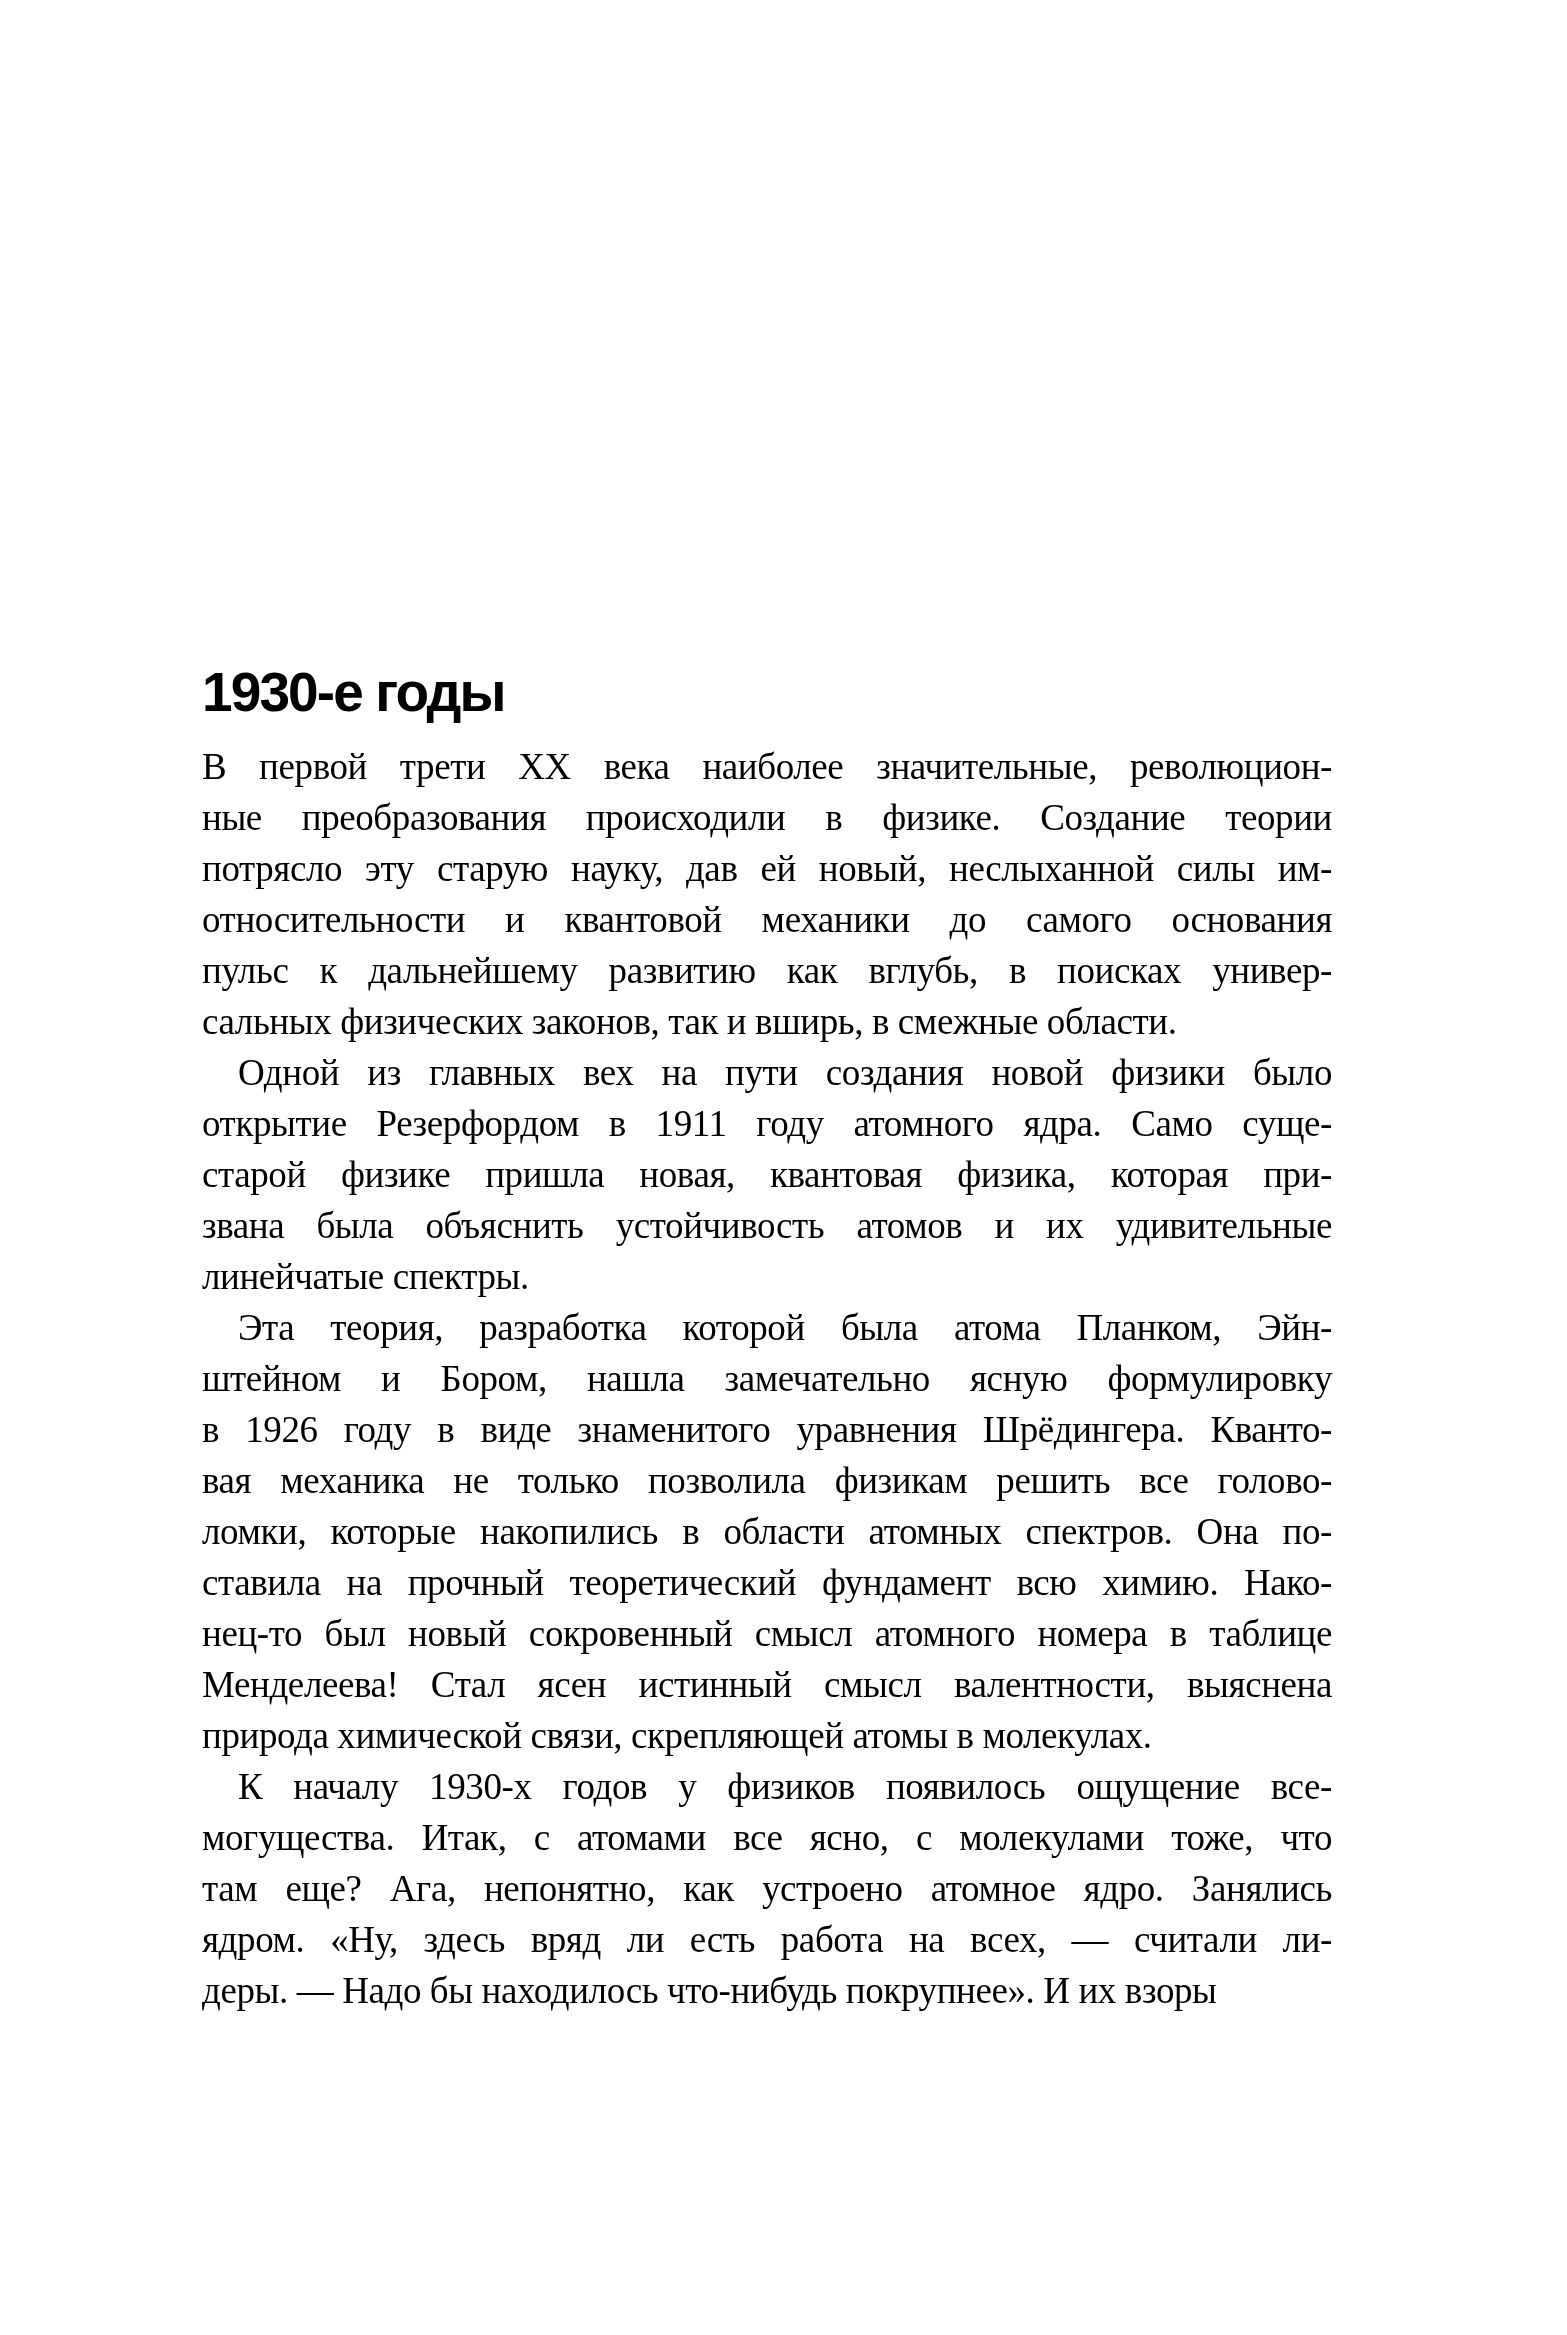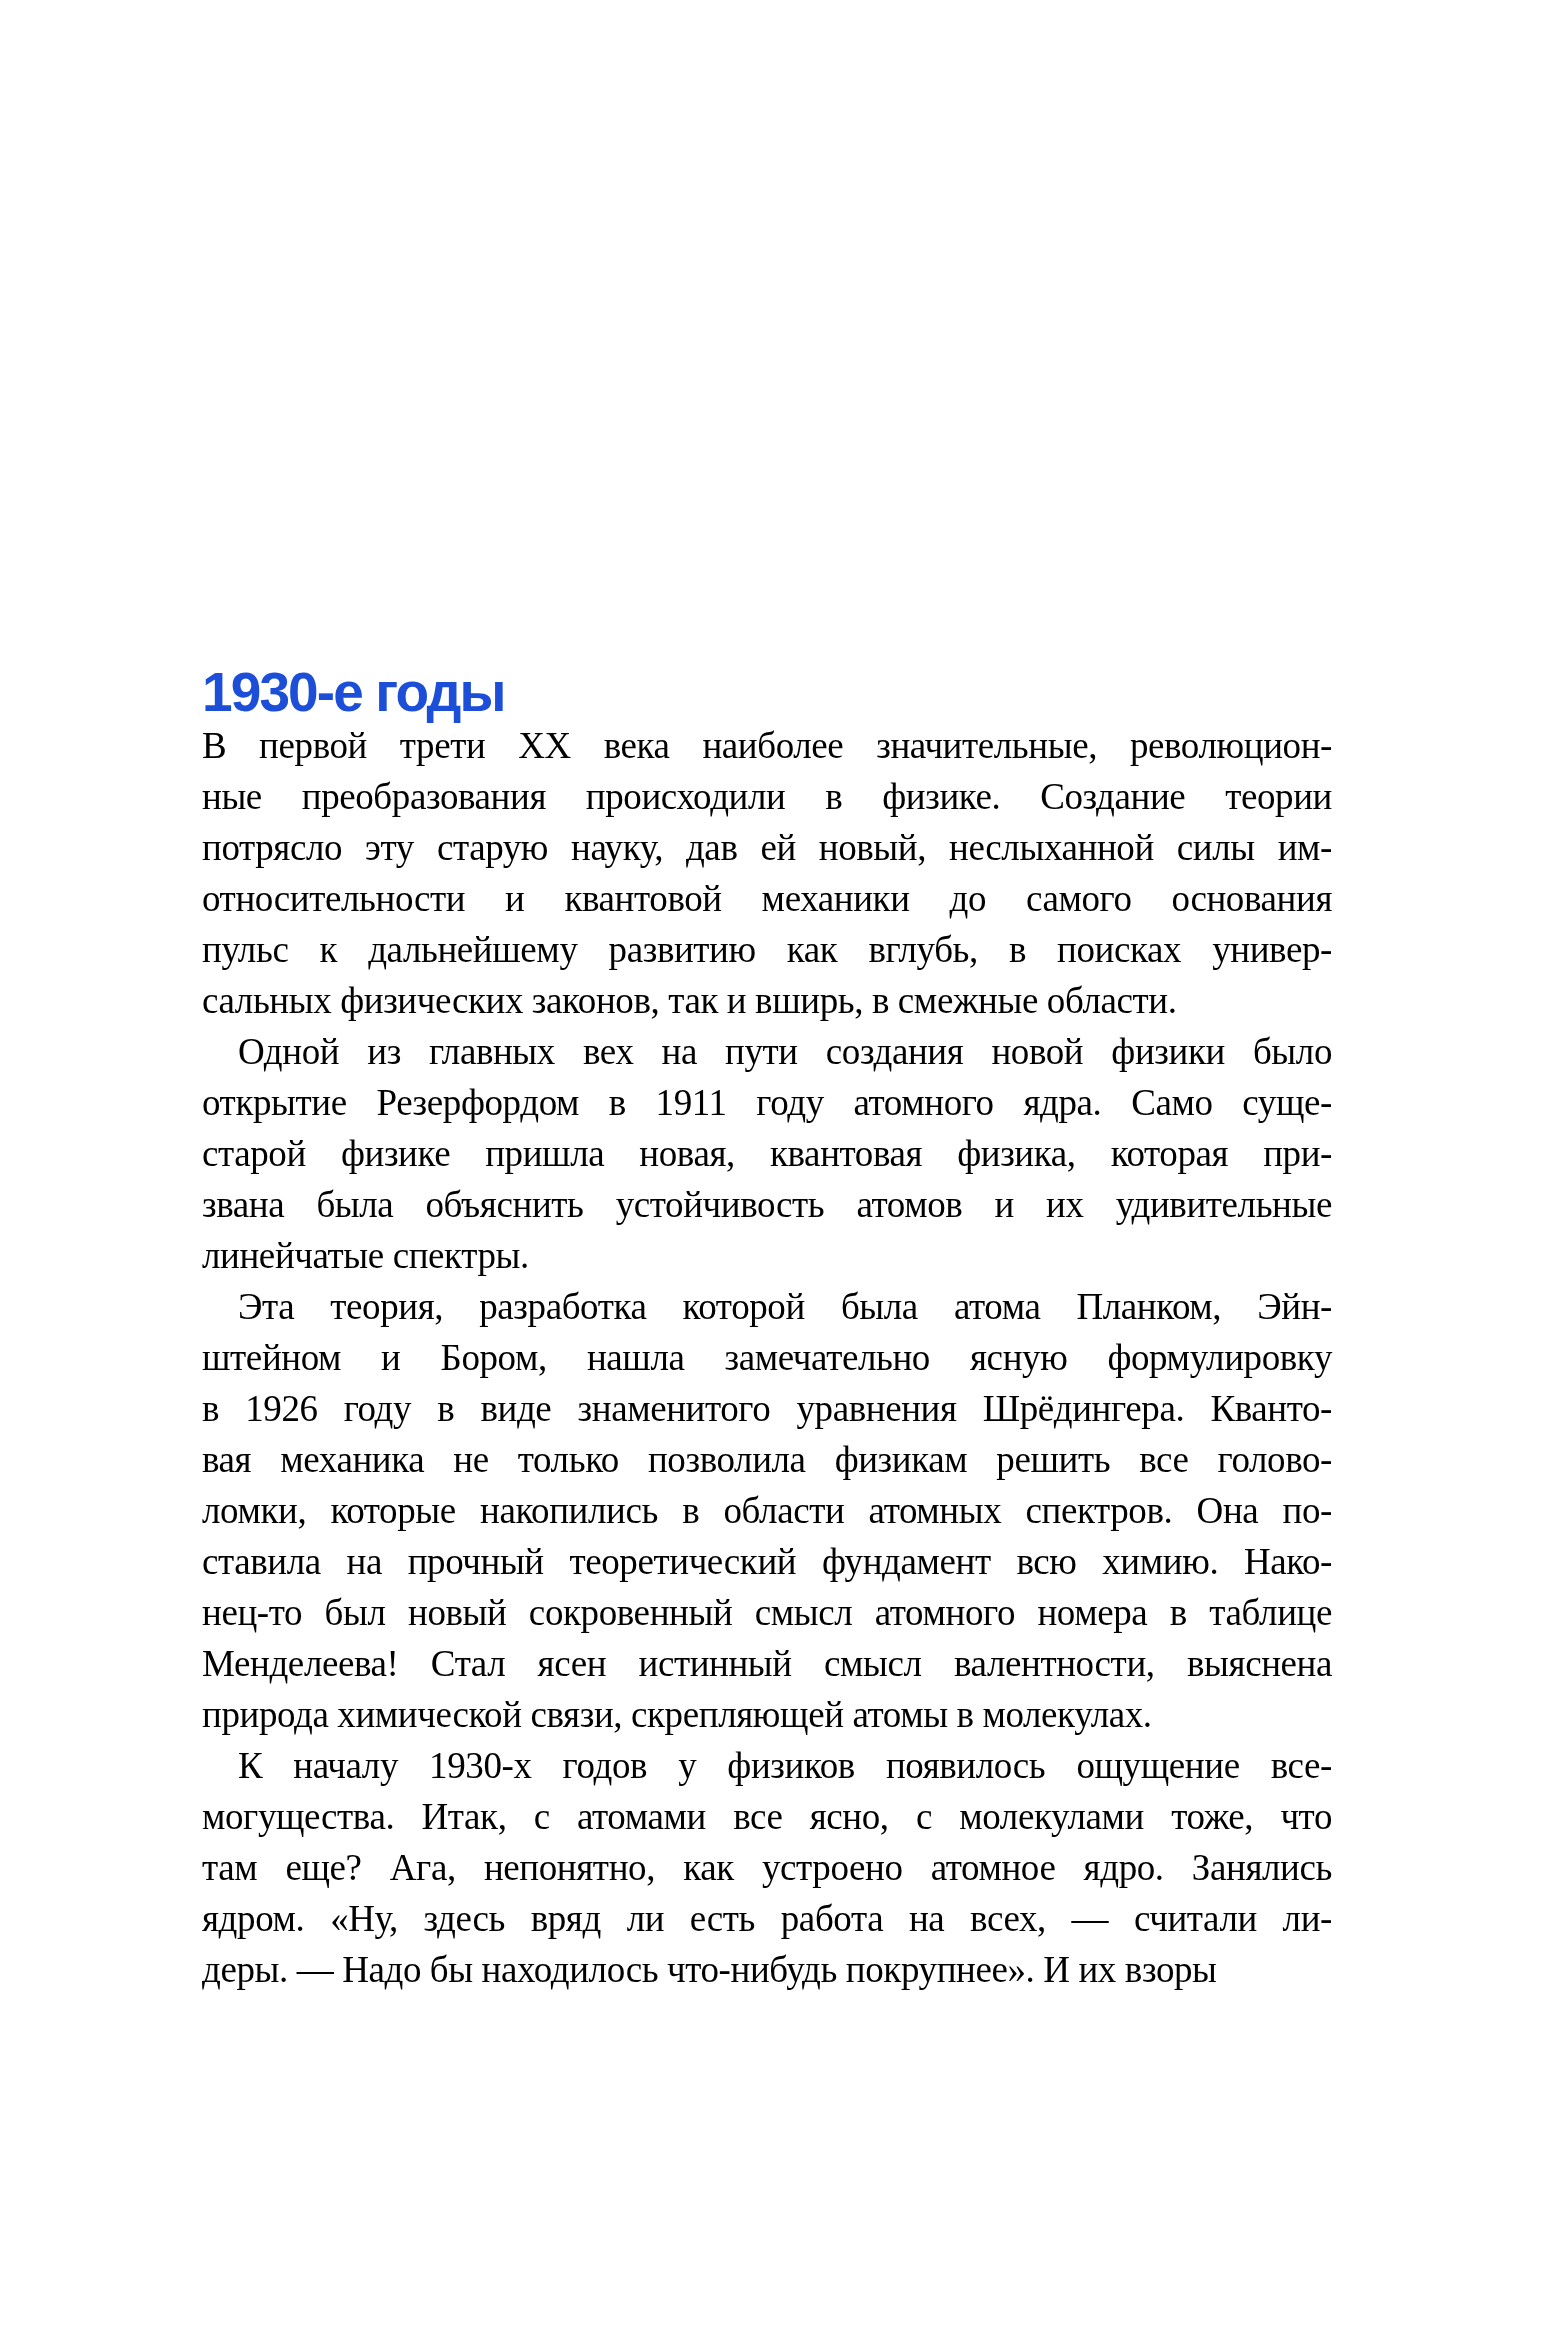--- a/index.html
+++ b/index.html
@@ -25,21 +25,21 @@
     font-weight: 700;
     font-size: 55px;
     letter-spacing: -1.9px;
     line-height: 1.1;
     color: #000000;
     white-space: nowrap;
   }
   .body-text {
     position: absolute;
     left: 202px;
-    top: 720px;
+    top: 741px;
     width: 1130px;
     font-family: "Liberation Serif", "DejaVu Serif", serif;
     font-size: 37px;
     letter-spacing: -0.4px;
     line-height: 51px;
     color: #000000;
   }
   .line {
     text-align: justify;
     text-align-last: justify;
@@ -48,21 +48,21 @@
     text-align-last: left;
   }
   .line.indent {
     text-indent: 36px;
   }
 </style>
 </head>
 <body>
 
 <div class="page" style="background: rgb(255, 255, 255);">
-  <h1 class="chapter-title" style="color: #1d4ed8;">1930-е годы</h1>
+  <h1 class="chapter-title" style="color: #000000;">1930-е годы</h1>
   <div class="body-text" id="body-text" style="color: rgb(0, 0, 0);">
       <div class="line">В первой трети XX века наиболее значительные, революцион-</div>
       <div class="line">ные преобразования происходили в физике. Создание теории</div>
       <div class="line">потрясло эту старую науку, дав ей новый, неслыханной силы им-</div>
       <div class="line">относительности и квантовой механики до самого основания</div>
       <div class="line">пульс к дальнейшему развитию как вглубь, в поисках универ-</div>
       <div class="line last">сальных физических законов, так и вширь, в смежные области.</div>
       <div class="line indent">Одной из главных вех на пути создания новой физики было</div>
       <div class="line">открытие Резерфордом в 1911 году атомного ядра. Само суще-</div>
       <div class="line">старой физике пришла новая, квантовая физика, которая при-</div>

